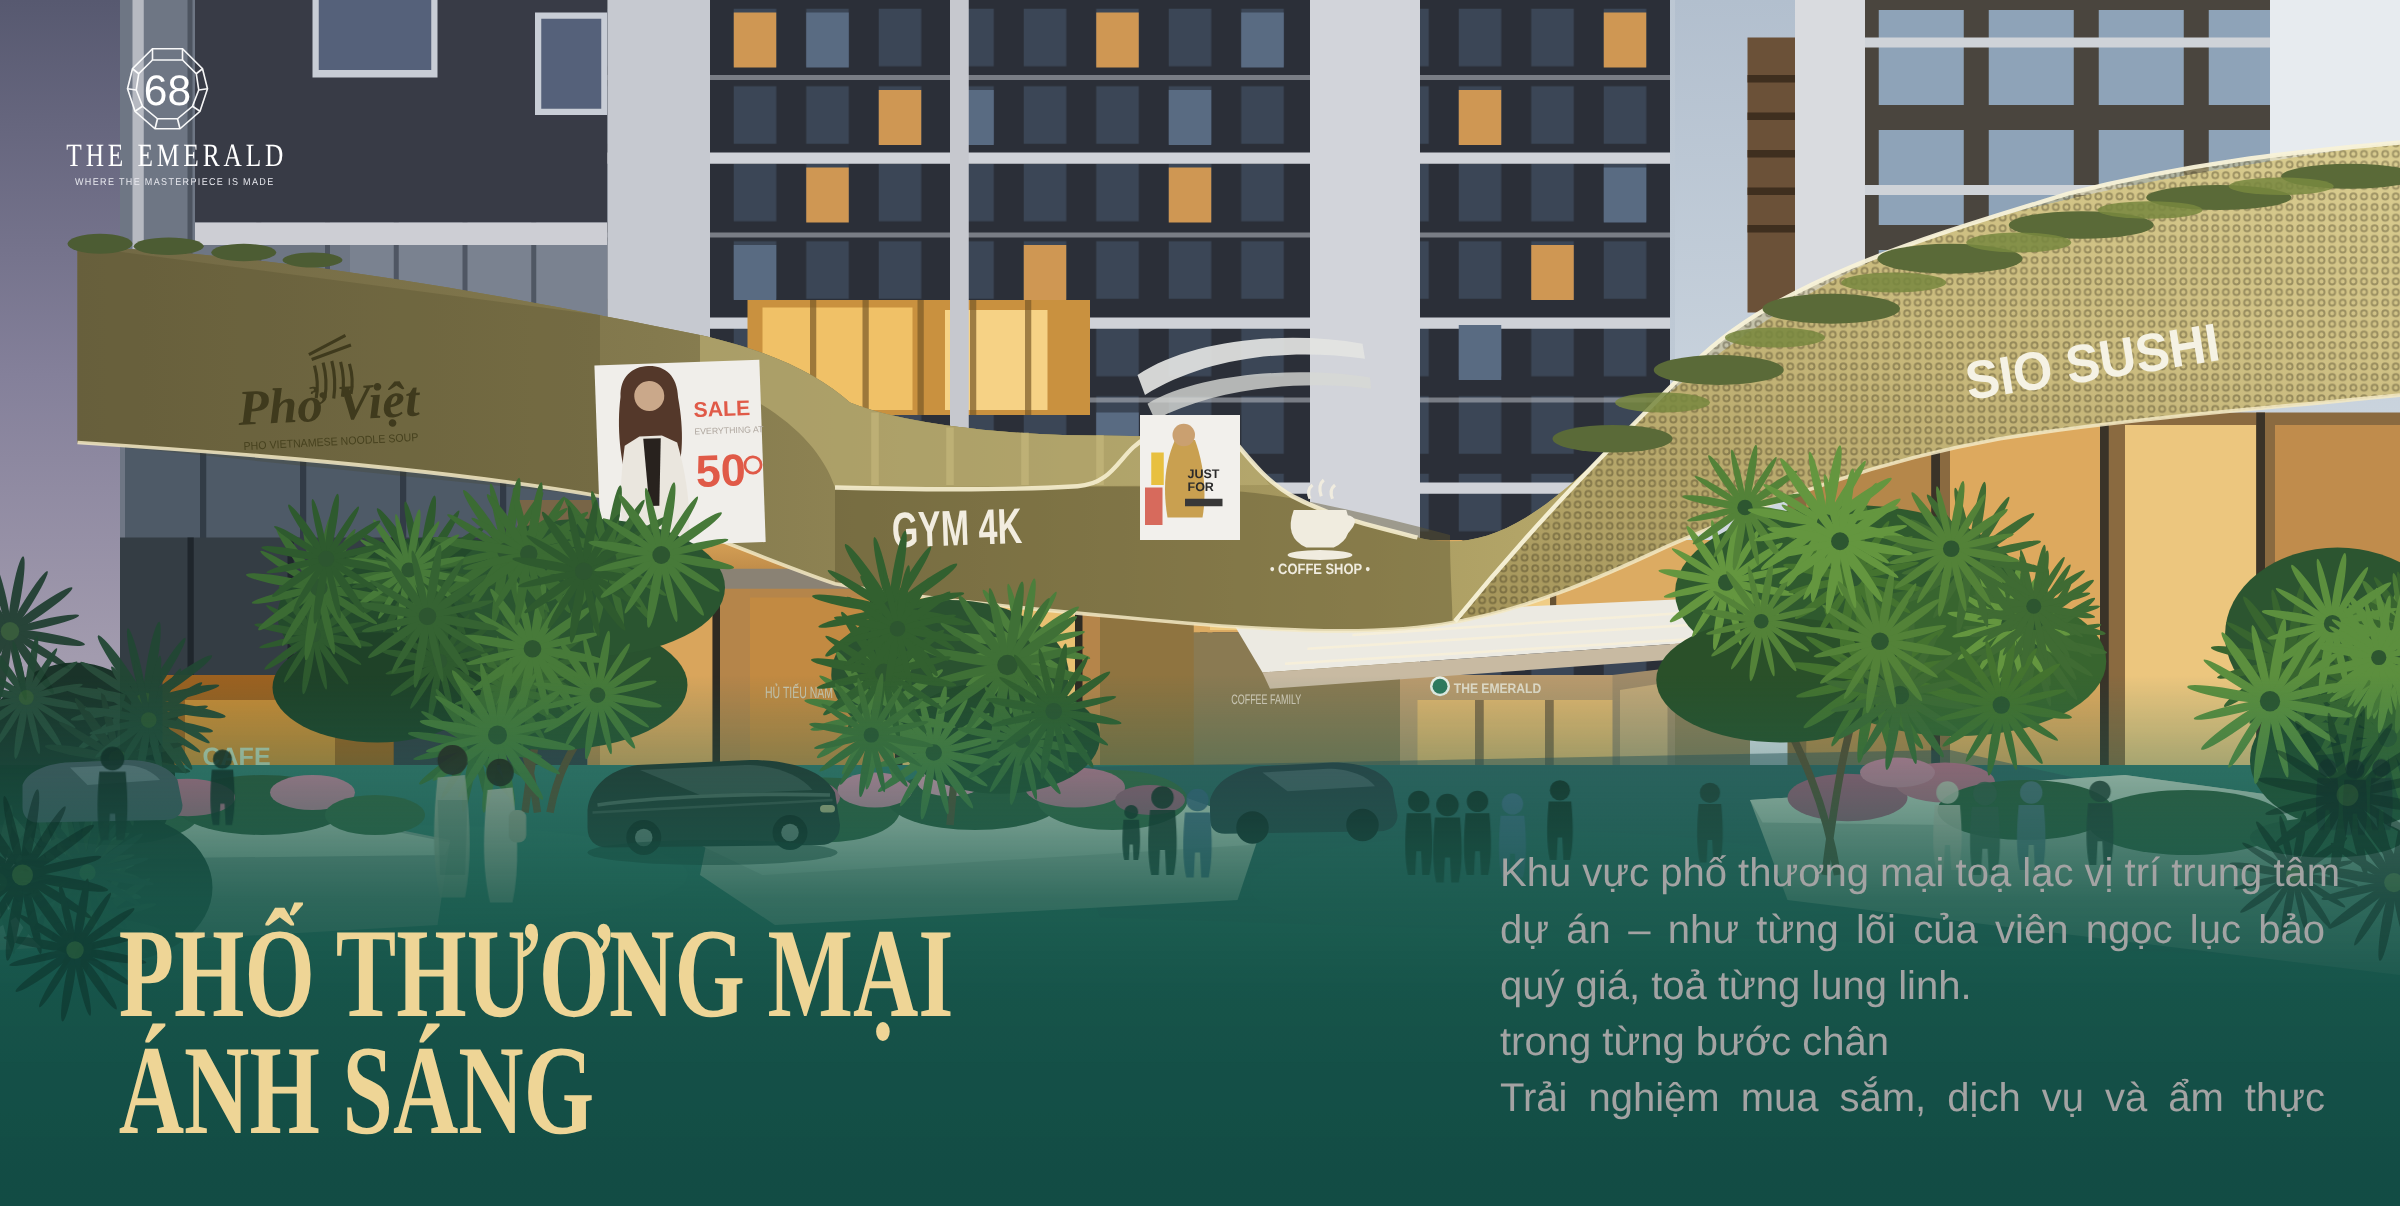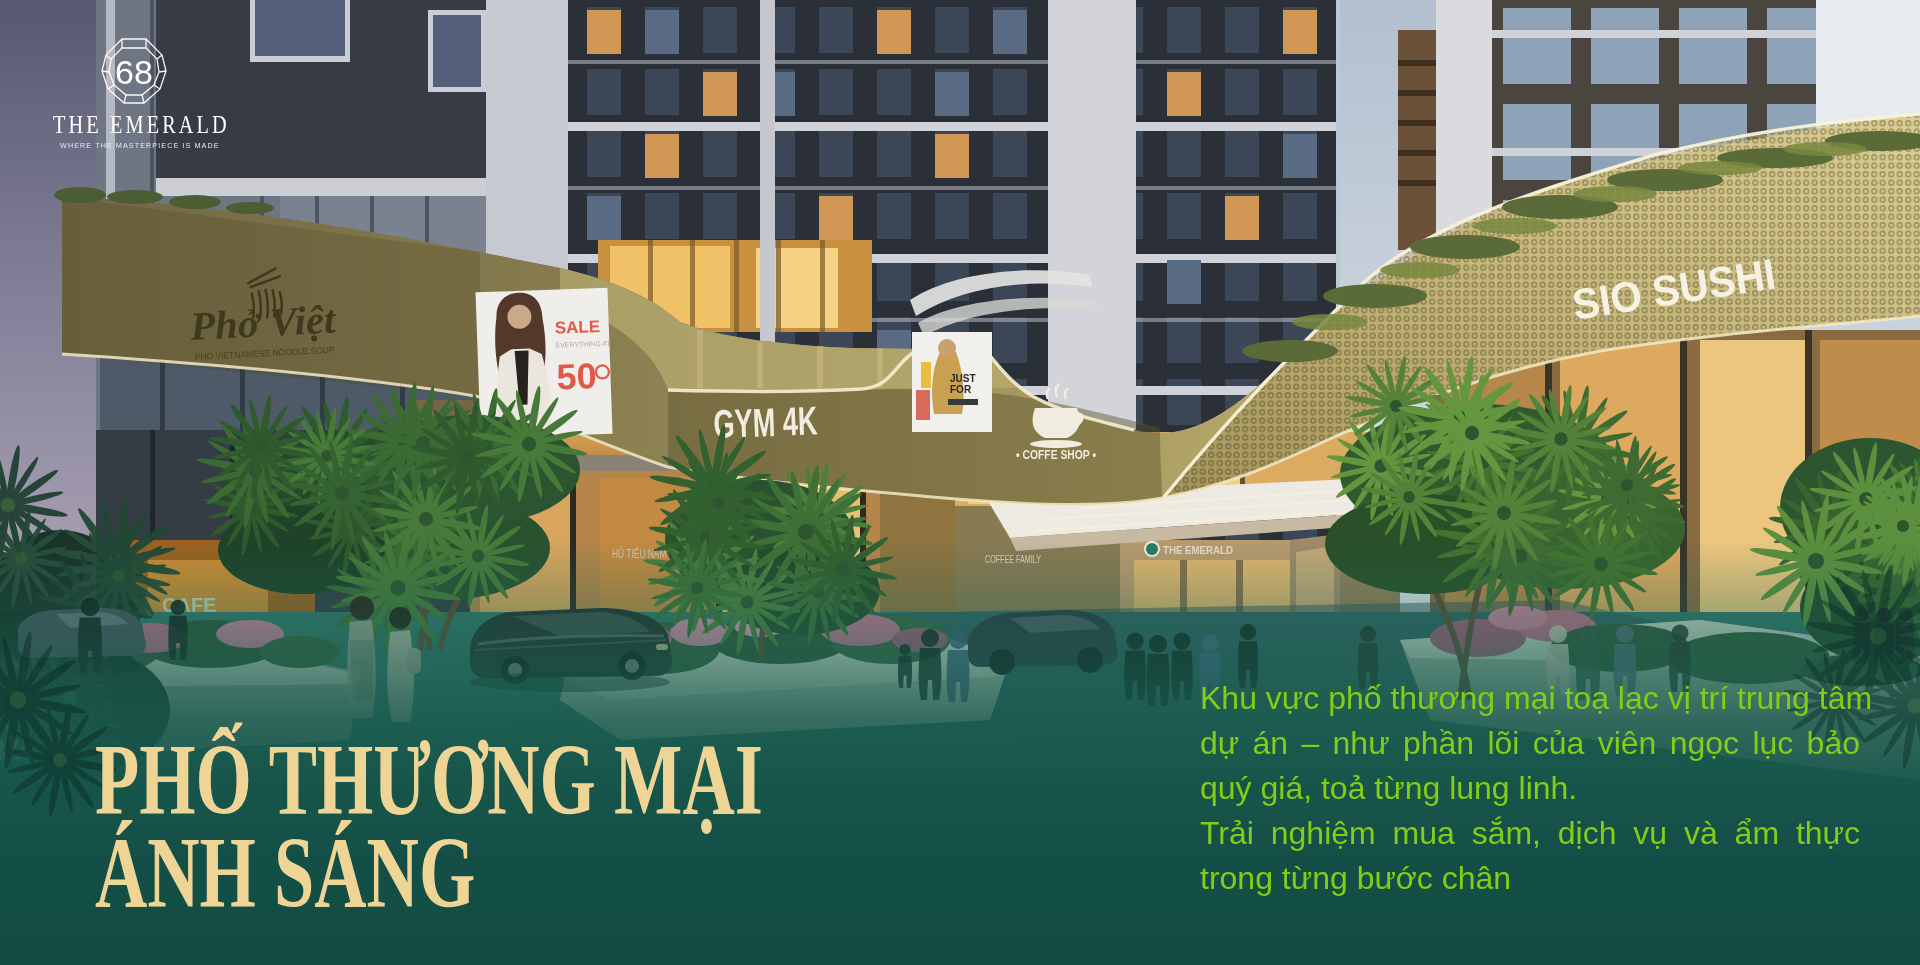--- a/index.html
+++ b/index.html
@@ -618,26 +618,26 @@
   <use href="#frond" transform="translate(60,760) scale(1.0)"></use>
 </g>
 
 <rect x="0" y="850" width="1920" height="115" fill="#135049" opacity="0.35"></rect>
 </svg>
 
 <div class="abs" style="left:95px;top:721px;color:#eed596;font-family:'Liberation Serif',serif;font-size:102px;font-weight:bold;white-space:nowrap;transform:scaleX(0.71);transform-origin:left top;">PHỐ THƯƠNG MẠI</div>
 
 <div class="abs" style="left:95px;top:814px;color:#eed596;font-family:'Liberation Serif',serif;font-size:102px;font-weight:bold;white-space:nowrap;transform:scaleX(0.71);transform-origin:left top;">ÁNH SÁNG</div>
 
-<div class="abs" style="left:1200px;top:676px;width:660px;color:#84cc16;font-size:32px;line-height:45px;">
+<div class="abs" style="left:1200px;top:676px;width:660px;color:#a3a3a3;font-size:32px;line-height:45px;">
 <div style="text-align:justify;text-align-last:justify;white-space:nowrap;">Khu vực phố thương mại toạ lạc vị trí trung tâm</div>
-<div style="text-align:justify;text-align-last:justify;">dự án – như phần lõi của viên ngọc lục bảo</div>
+<div style="text-align:justify;text-align-last:justify;">dự án – như từng lõi của viên ngọc lục bảo</div>
 <div>quý giá, toả từng lung linh.</div>
+<div>trong từng bước chân</div>
 <div style="text-align:justify;text-align-last:justify;">Trải nghiệm mua sắm, dịch vụ và ẩm thực</div>
-<div>trong từng bước chân</div>
 </div>
 
 <svg class="abs" style="left:100px;top:37px;" width="68" height="68" viewBox="0 0 68 68">
   <g stroke="#ffffff" stroke-width="1.3" fill="none" opacity="0.95">
     <polygon points="22,2 46,2 62,18 66,34 60,52 44,66 24,66 8,52 2,34 6,18"></polygon>
     <polygon points="22,11 46,11 57,22 59,35 54,48 42,58 26,58 14,48 9,35 11,22"></polygon>
     <line x1="22" y1="2" x2="22" y2="11"></line>
         <line x1="46" y1="2" x2="46" y2="11"></line>
     <line x1="62" y1="18" x2="57" y2="22"></line>
         <line x1="66" y1="34" x2="59" y2="35"></line>

